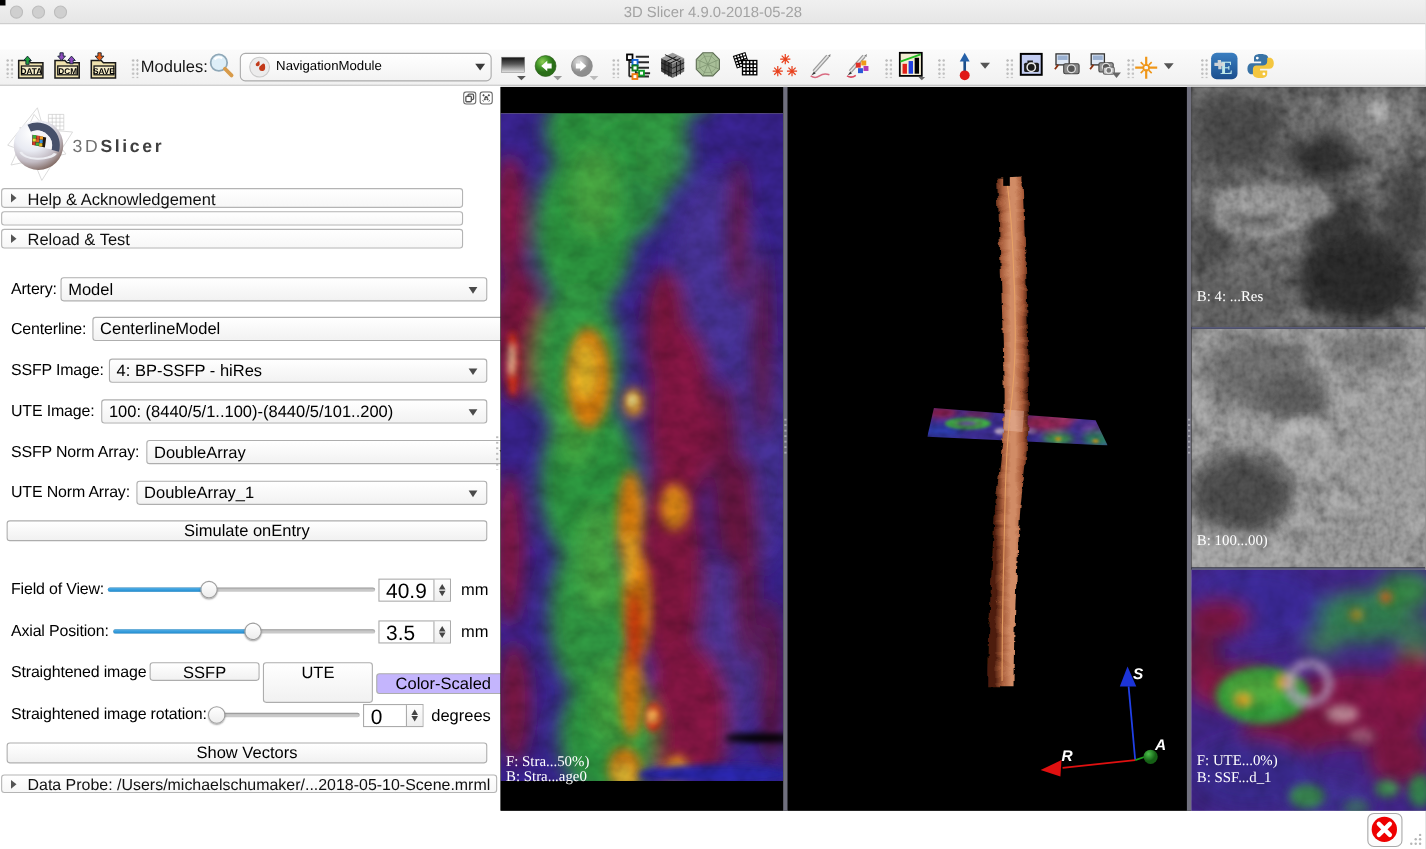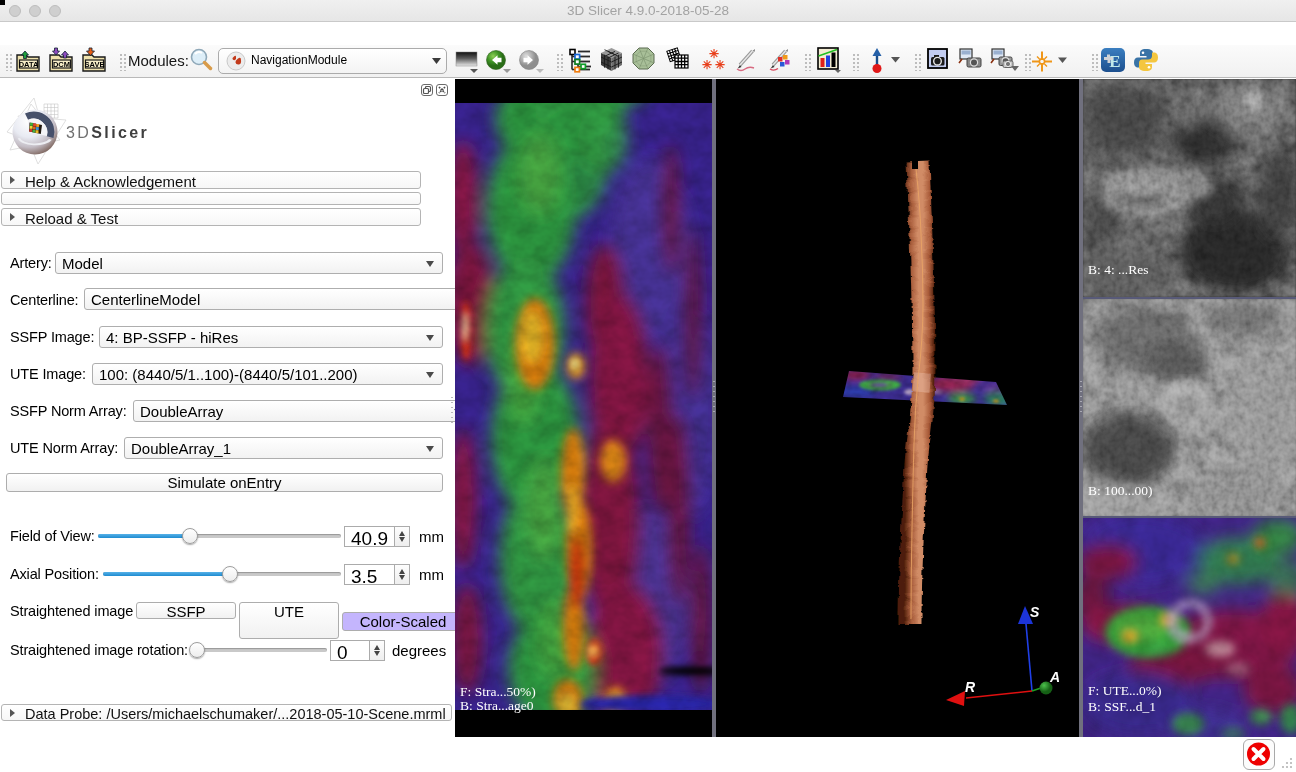--- a/index.html
+++ b/index.html
@@ -442,20 +442,21 @@
     <div class="strack" style="left:190px; top:570px; width:137px;"></div>
     <div class="shandle" style="left:189px; top:564px;"></div>
     <div class="spin" style="left:330px; top:562px; width:55px;">
       <div class="sv">0</div>
         <div class="sb"></div>
         <div class="up"></div>
         <div class="dn"></div>
     </div>
     <div class="unit" style="left:392px; top:564px;">degrees</div>
 
+    <div class="pbtn" style="left:6px; top:597px; width:437px; height:19px;">Show Vectors</div>
 
     <div class="cbar" style="top:626px; height:17px; width:451px;">
         <div class="tri"></div>
         <div class="ctxt" style="font-size:14.5px;">Data Probe: /Users/michaelschumaker/...2018-05-10-Scene.mrml</div>
       </div>
   </div>
 
   <div id="views">
     <div id="v-straight" class="abs" style="left:0; top:0;">
     <svg width="257" height="658" viewBox="0 0 257 658">

